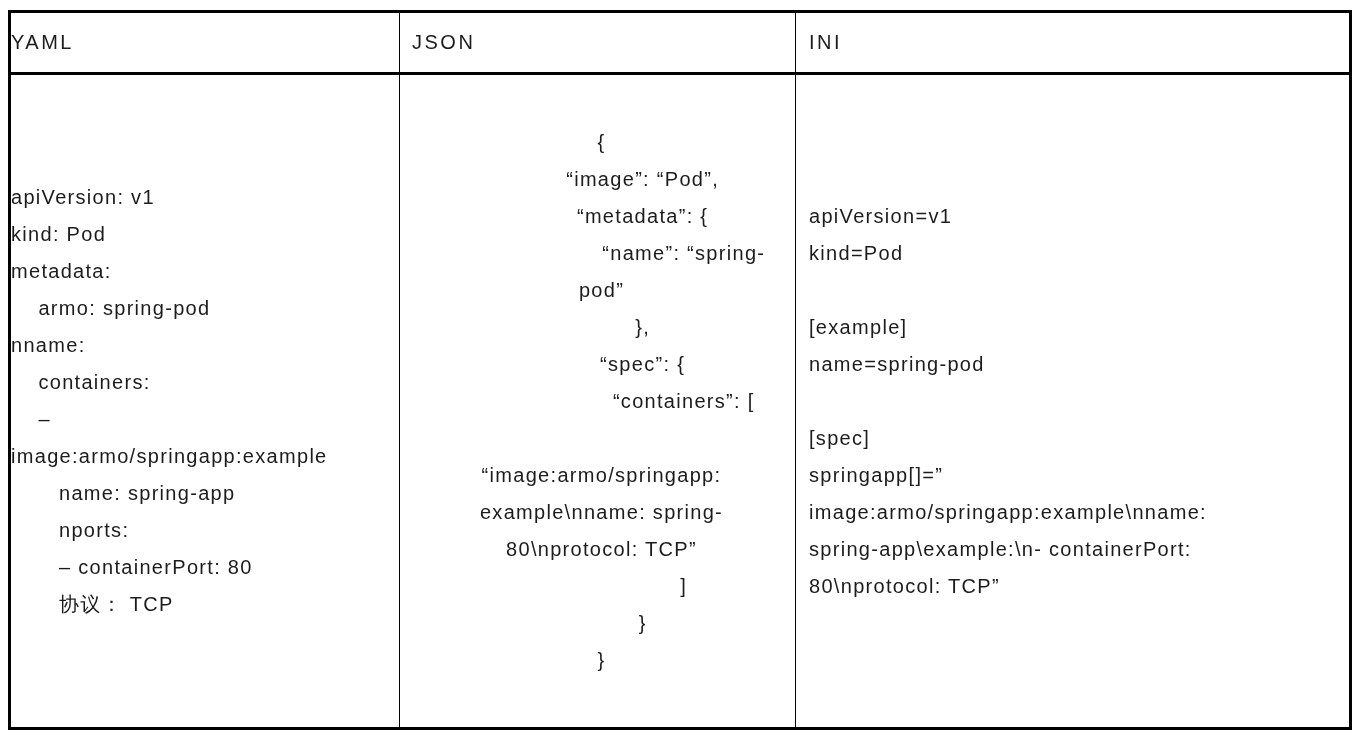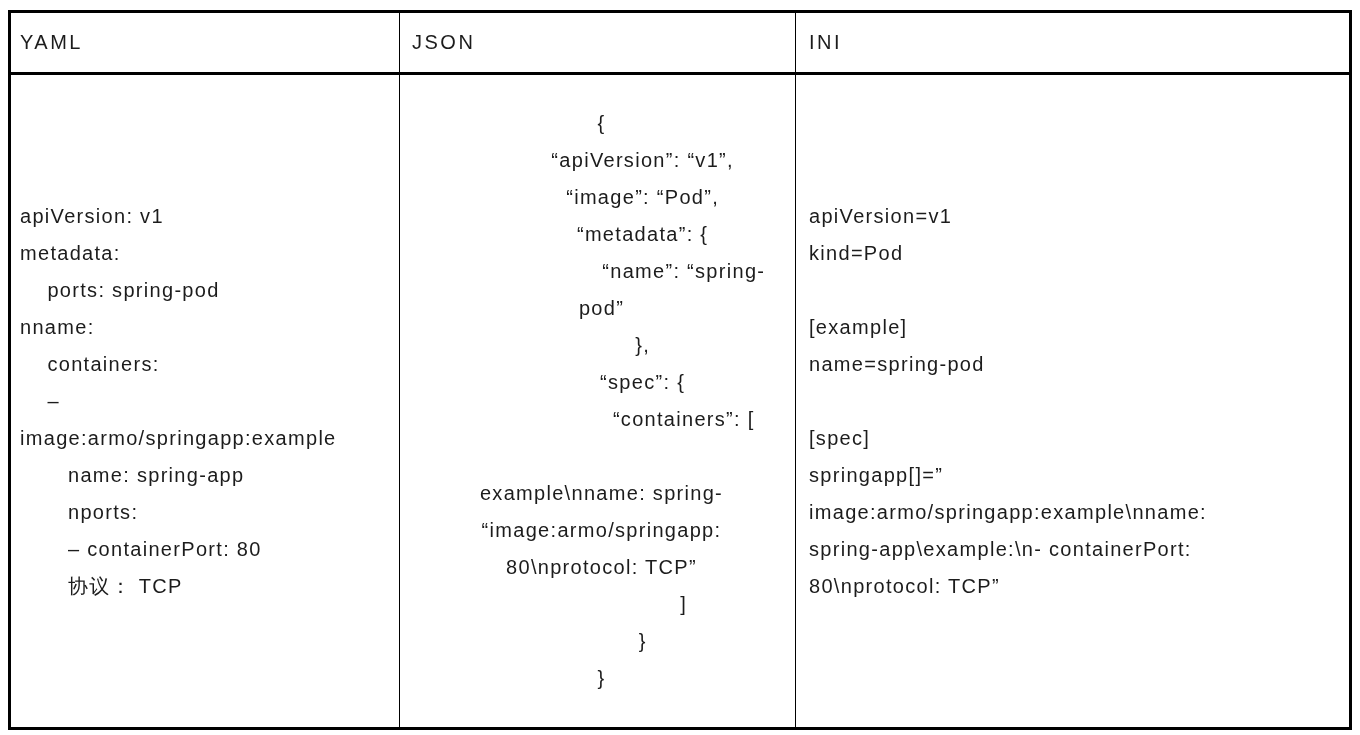--- a/index.html
+++ b/index.html
@@ -24,21 +24,21 @@
 
   .hcell {
     border-bottom: 3px solid #000000;
     display: flex;
     align-items: center;
     font-size: 20px;
     letter-spacing: 2.5px;
     color: #1c1c1c;
     overflow: hidden;
   }
-  .hcell.c0, .bcell.c0 { border-right: 1.5px solid #000000; padding-left: 9px; }
+  .hcell.c0, .bcell.c0 { border-right: 1.5px solid #000000; }
   .hcell.c1, .bcell.c1 { border-right: 1.5px solid #000000; padding-left: 12px; align-items: center; }
   .hcell.c2, .bcell.c2 { padding-left: 13px; }
 
   .bcell {
     display: flex;
     flex-direction: column;
     justify-content: center;
     overflow: hidden;
     padding-right: 4px;
   }
@@ -63,44 +63,44 @@
     </div>
     <div class="hcell c1">
       <span>JSON</span>
     </div>
     <div class="hcell c2">
       <span>INI</span>
     </div>
 
     <div class="bcell c0">
         <div class="code-line">apiVersion: v1</div>
+        <div class="code-line">kind: Pod</div>
         <div class="code-line">metadata:</div>
-        <div class="code-line">    ports: spring-pod</div>
+        <div class="code-line">    armo: spring-pod</div>
         <div class="code-line">nname:</div>
         <div class="code-line">    containers:</div>
         <div class="code-line">    –</div>
         <div class="code-line">image:armo/springapp:example</div>
         <div class="code-line">       name: spring-app</div>
         <div class="code-line">       nports:</div>
         <div class="code-line">       – containerPort: 80</div>
         <div class="code-line">       协议： TCP</div>
       </div>
     <div class="bcell c1">
         <div class="code-line">{</div>
-        <div class="code-line">            “apiVersion”: “v1”,</div>
         <div class="code-line">            “image”: “Pod”,</div>
         <div class="code-line">            “metadata”: {</div>
         <div class="code-line">                        “name”: “spring-</div>
         <div class="code-line">pod”</div>
         <div class="code-line">            },</div>
         <div class="code-line">            “spec”: {</div>
         <div class="code-line">                        “containers”: [</div>
         <div class="code-line"></div>
+        <div class="code-line">“image:armo/springapp:</div>
         <div class="code-line">example\nname: spring-</div>
-        <div class="code-line">“image:armo/springapp:</div>
         <div class="code-line">80\nprotocol: TCP”</div>
         <div class="code-line">                        ]</div>
         <div class="code-line">            }</div>
         <div class="code-line">}</div>
       </div>
     <div class="bcell c2">
         <div class="code-line">apiVersion=v1</div>
         <div class="code-line">kind=Pod</div>
         <div class="code-line"></div>
         <div class="code-line">[example]</div>

